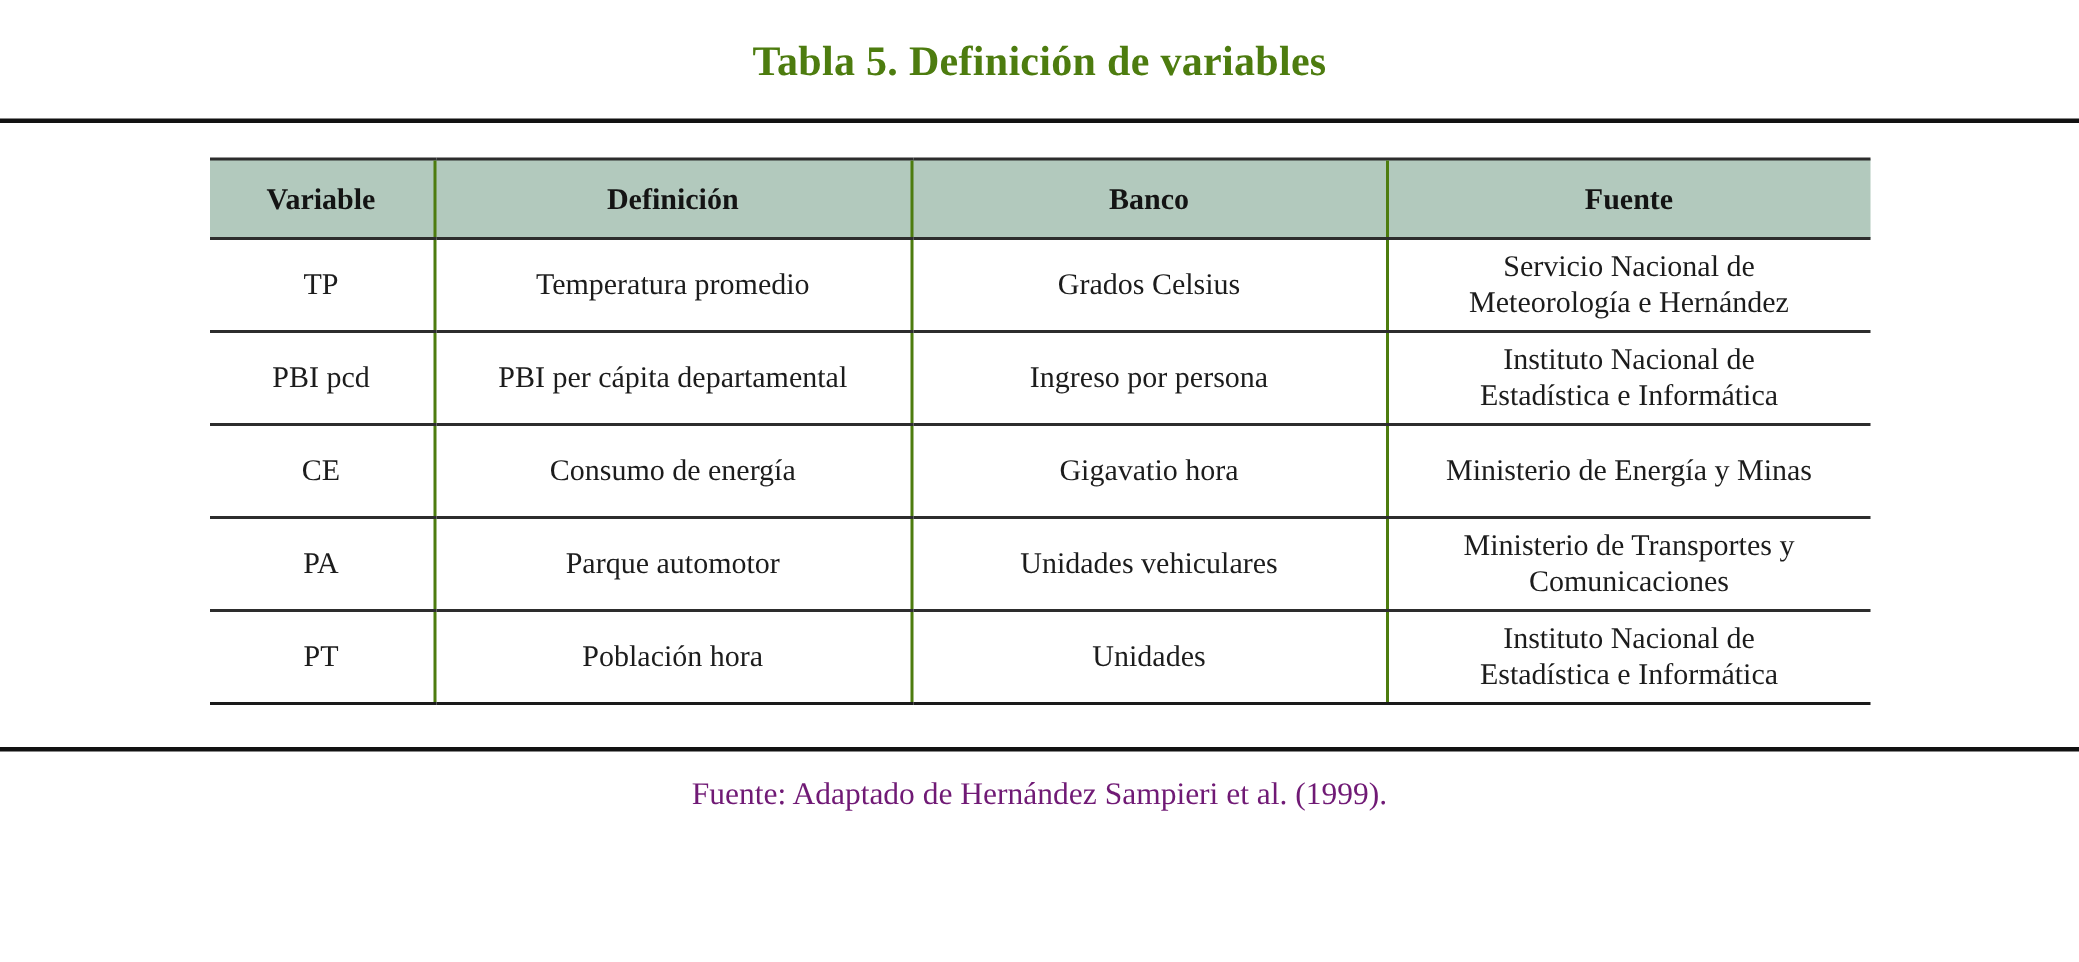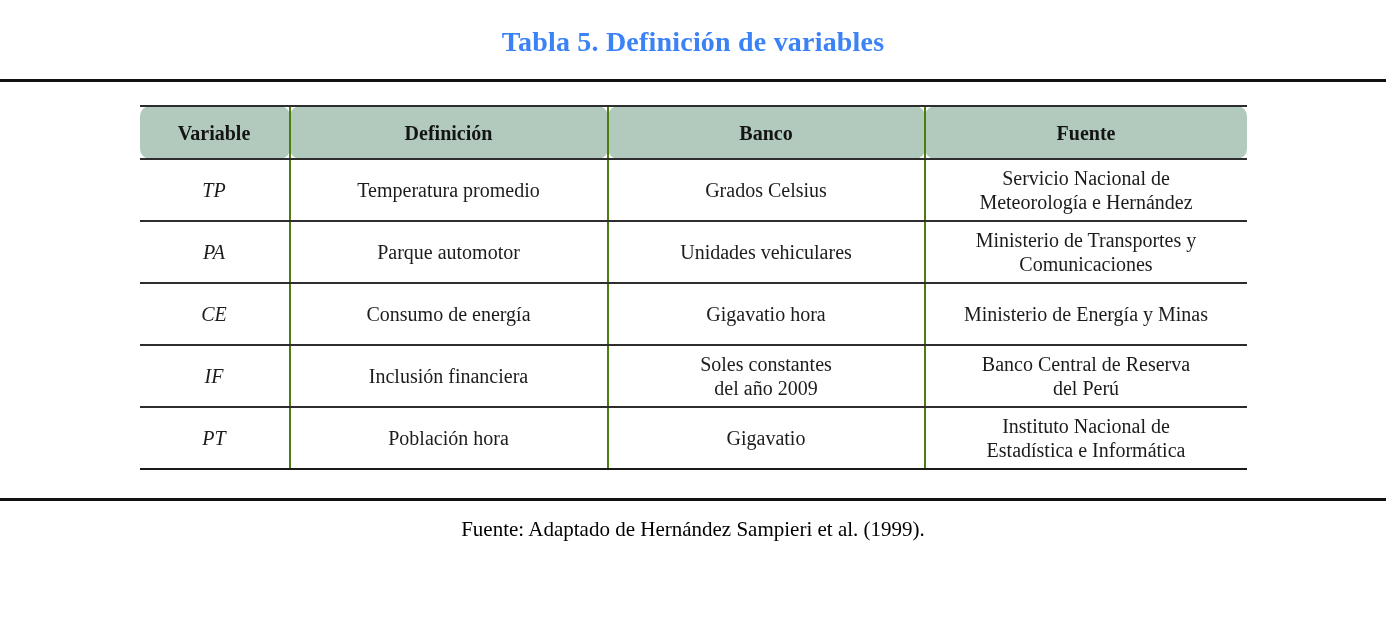--- a/index.html
+++ b/index.html
@@ -14,21 +14,21 @@
     height: 641px;
     background: #ffffff;
     overflow: hidden;
   }
   .doc-title {
     padding-top: 26px;
     text-align: center;
     font-size: 28px;
     line-height: 32px;
     font-weight: bold;
-    color: #3b82f6;
+    color: #4d7c0f;
     letter-spacing: 0.2px;
   }
   .rule {
     border: none;
     height: 3px;
     background: #111111;
     width: 100%;
   }
   .rule-top { margin-top: 21px; }
   .rule-bottom { margin-top: 28px; }
@@ -47,39 +47,38 @@
     white-space: pre-line;
     padding: 2px 6px;
   }
   table.vars-table th {
     background: #b2c9bd;
     font-weight: bold;
     height: 53px;
     border-top: 2px solid #2d2d2d;
     border-bottom: 2px solid #2d2d2d;
     color: #141414;
-    border-radius: 10px;
   }
   table.vars-table td {
     height: 62px;
     border-bottom: 2px solid #2d2d2d;
   }
   table.vars-table th + th,
   table.vars-table td + td {
     border-left: 2px solid #4d7c0f;
   }
   table.vars-table tr:last-child td {
     border-bottom: 2px solid #1a1a1a;
   }
-  td.cell-variable { font-style: italic; }
+  td.cell-variable { }
   .source-caption {
     margin-top: 16px;
     text-align: center;
     font-size: 21px;
-    color: #000000;
+    color: #701a75;
   }
 </style>
 </head>
 <body>
 
 <div class="page">
 
   <div class="doc-title">Tabla 5. Definición de variables</div>
 
   <hr class="rule rule-top">
@@ -101,44 +100,43 @@
     </thead>
     <tbody>
       <tr>
         <td class="cell-variable">TP</td>
         <td>Temperatura promedio</td>
         <td>Grados Celsius</td>
         <td>Servicio Nacional de
 Meteorología e Hernández</td>
       </tr>
       <tr>
-        <td class="cell-variable">PA</td>
-        <td>Parque automotor</td>
-        <td>Unidades vehiculares</td>
-        <td>Ministerio de Transportes y
-Comunicaciones</td>
+        <td class="cell-variable">PBI pcd</td>
+        <td>PBI per cápita departamental</td>
+        <td>Ingreso por persona</td>
+        <td>Instituto Nacional de
+Estadística e Informática</td>
       </tr>
       <tr>
         <td class="cell-variable">CE</td>
         <td>Consumo de energía</td>
         <td>Gigavatio hora</td>
         <td>Ministerio de Energía y Minas</td>
       </tr>
       <tr>
-        <td class="cell-variable">IF</td>
-        <td>Inclusión financiera</td>
-        <td>Soles constantes
-del año 2009</td>
-        <td>Banco Central de Reserva
-del Perú</td>
+        <td class="cell-variable">PA</td>
+        <td>Parque automotor</td>
+        <td>Unidades vehiculares</td>
+        <td>Ministerio de Transportes y
+Comunicaciones</td>
       </tr>
       <tr>
         <td class="cell-variable">PT</td>
         <td>Población hora</td>
-        <td>Gigavatio</td>
+        <td>Unidades</td>
         <td>Instituto Nacional de
 Estadística e Informática</td>
       </tr>
     </tbody>
   </table>
 
   <hr class="rule rule-bottom">
 
   <div class="source-caption">Fuente: Adaptado de Hernández Sampieri et al. (1999).</div>
 

